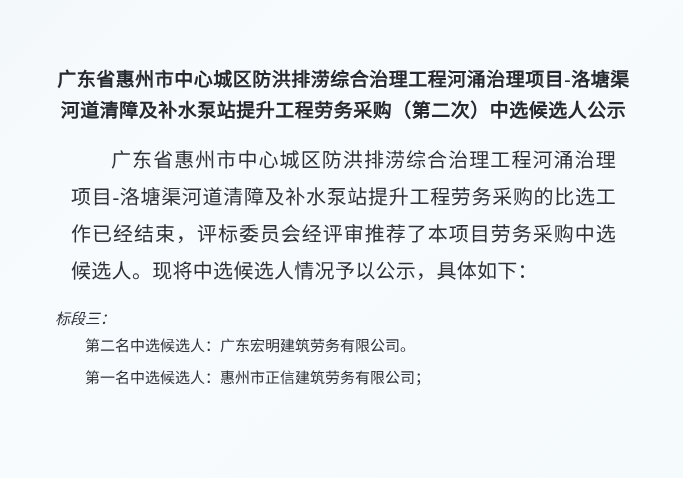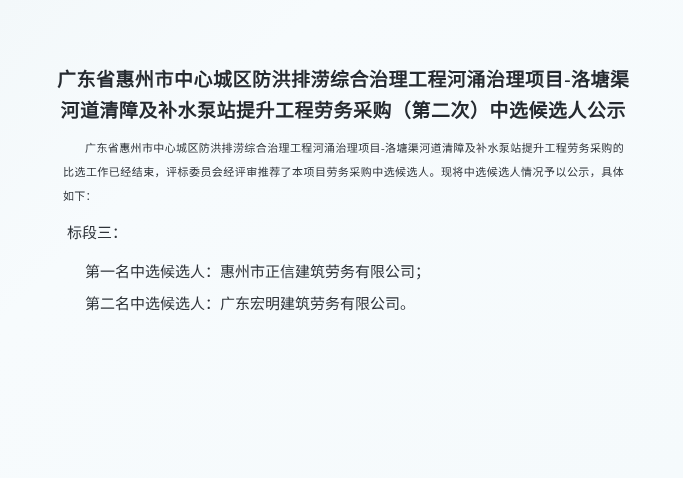--- a/index.html
+++ b/index.html
@@ -24,32 +24,33 @@
   .doc-title {
     margin: 0 0 10px 0;
     font-size: 19px;
     font-weight: bold;
     line-height: 31px;
     text-align: center;
     letter-spacing: 0.5px;
     color: #262b31;
   }
   .para {
-    margin: 8px;
-    font-size: 11px;
-    line-height: 24px;
+    margin: 16px;
+    font-size: 20px;
+    line-height: 37px;
     text-align: justify;
     text-indent: 2em;
     letter-spacing: 0.3px;
   }
   .section-label {
-    margin: 12px;
+    margin: 0;
     font-size: 15px;
     line-height: 27px;
     text-indent: 0;
+    font-style: italic;
   }
   .candidate-line {
     margin: 0;
     font-size: 15px;
     line-height: 27px;
     text-indent: 2em;
   }
   .candidate-line + .candidate-line {
     margin-top: 5px;
   }
@@ -65,22 +66,22 @@
 
 <div class="page">
 
   <h1 class="doc-title">广东省惠州市中心城区防洪排涝综合治理工程河涌治理项目-洛塘渠河道清障及补水泵站提升工程劳务采购（第二次）中选候选人公示</h1>
 
   <p class="para">广东省惠州市中心城区防洪排涝综合治理工程河涌治理项目-洛塘渠河道清障及补水泵站提升工程劳务采购的比选工作已经结束，评标委员会经评审推荐了本项目劳务采购中选候选人。现将中选候选人情况予以公示，具体如下：</p>
 
   <p class="section-label">标段三：</p>
 
   <p class="candidate-line">
-    <span>第一名中选候选人：</span><span>惠州市正信建筑劳务有限公司；</span>
+    <span>第二名中选候选人：</span><span>广东宏明建筑劳务有限公司。</span>
   </p>
 
   <p class="candidate-line">
-    <span>第二名中选候选人：</span><span>广东宏明建筑劳务有限公司。</span>
+    <span>第一名中选候选人：</span><span>惠州市正信建筑劳务有限公司；</span>
   </p>
 
 
 
 </div>
 
 </body></html>

